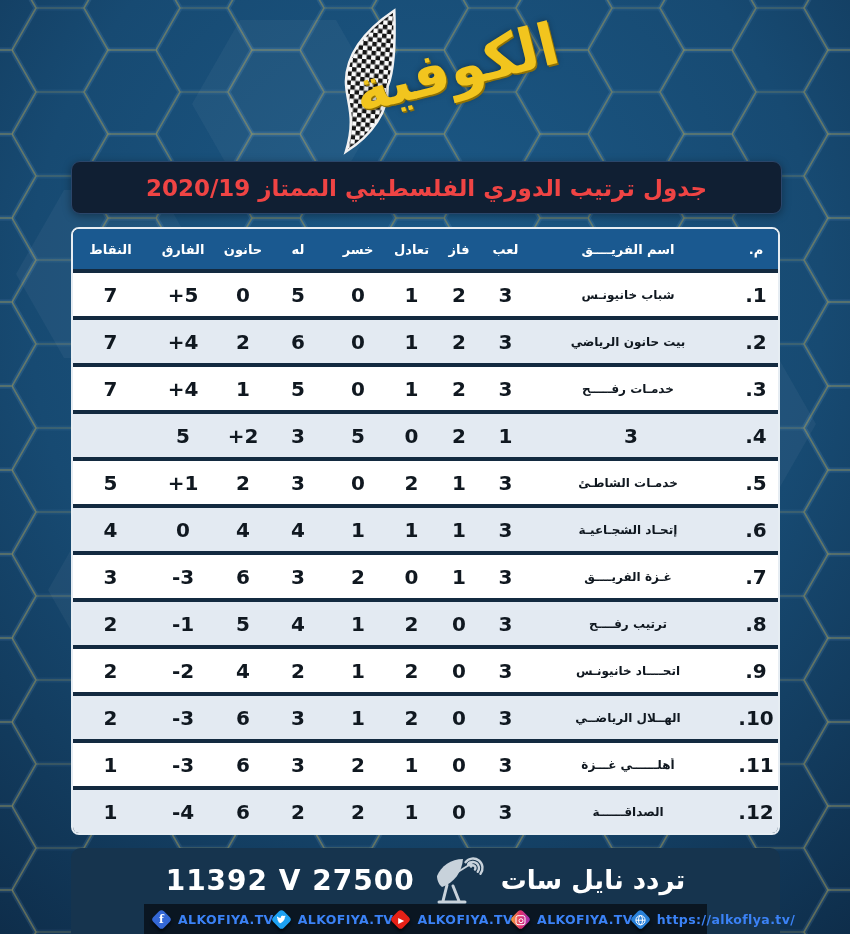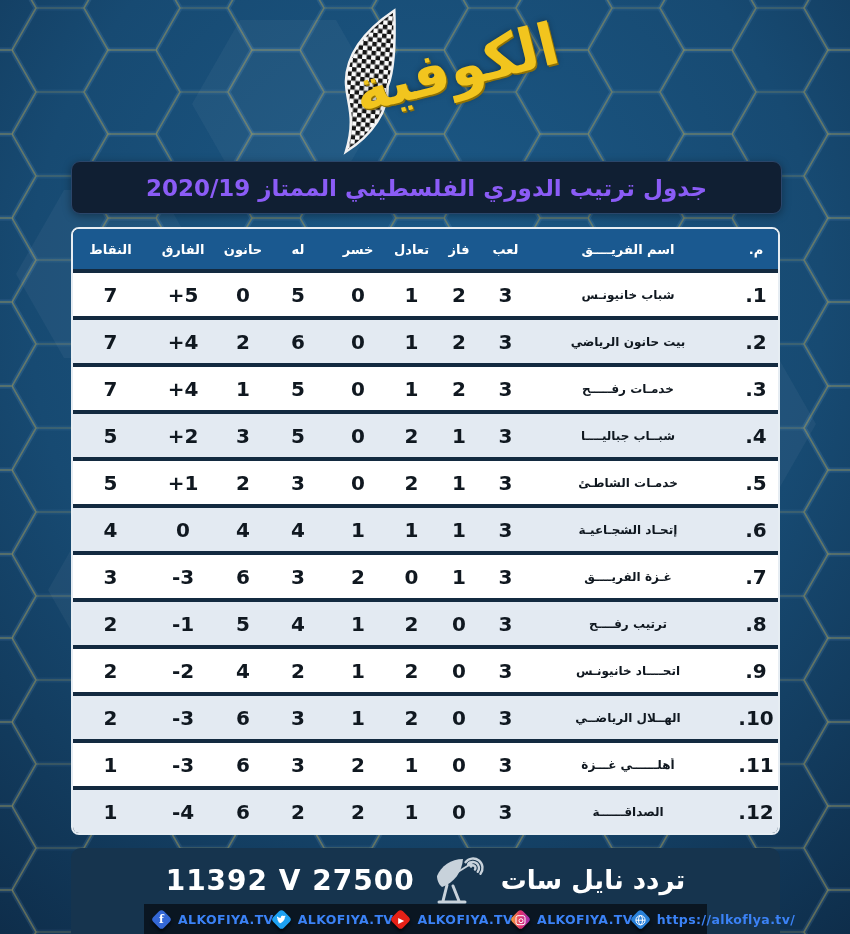--- a/index.html
+++ b/index.html
@@ -19,21 +19,21 @@
     font-size:58px;font-weight:bold;color:#f2c51e;white-space:nowrap;
     transform:rotate(-14deg);
     text-shadow:1px 2px 0 #8f7106, 0 0 6px rgba(0,0,0,.35);
   }
 
   
   .titlebar{
     position:absolute;left:71px;top:161px;width:709px;height:51px;z-index:2;
     background:#101f33;border:1px solid #2a466b;border-radius:9px;
     display:flex;align-items:center;justify-content:center;
-    color:#8b5cf6;font-size:23px;font-weight:bold;direction:rtl;
+    color:#ef4444;font-size:23px;font-weight:bold;direction:rtl;
     box-shadow:0 2px 8px rgba(0,0,0,.35);
   }
 
   
   .table{
     position:absolute;left:71px;top:227px;width:709px;z-index:2;
     background:#132a40;border:2px solid #e6edf3;border-radius:8px;
     overflow:hidden;box-sizing:border-box;
   }
   .thead,.trow{
@@ -189,21 +189,20 @@
           <div class="cell c3">2</div>
           <div class="cell c4">1</div>
           <div class="cell c5">0</div>
           <div class="cell c6">5</div>
           <div class="cell c7">1</div>
           <div class="cell c8 ltr">+4</div>
           <div class="cell c9">7</div>
         </div>
         <div class="trow alt">
           <div class="cell c0">4.</div>
-          <div class="cell c1">شبــاب جباليــــا</div>
           <div class="cell c2">3</div>
           <div class="cell c3">1</div>
           <div class="cell c4">2</div>
           <div class="cell c5">0</div>
           <div class="cell c6">5</div>
           <div class="cell c7">3</div>
           <div class="cell c8 ltr">+2</div>
           <div class="cell c9">5</div>
         </div>
         <div class="trow">

